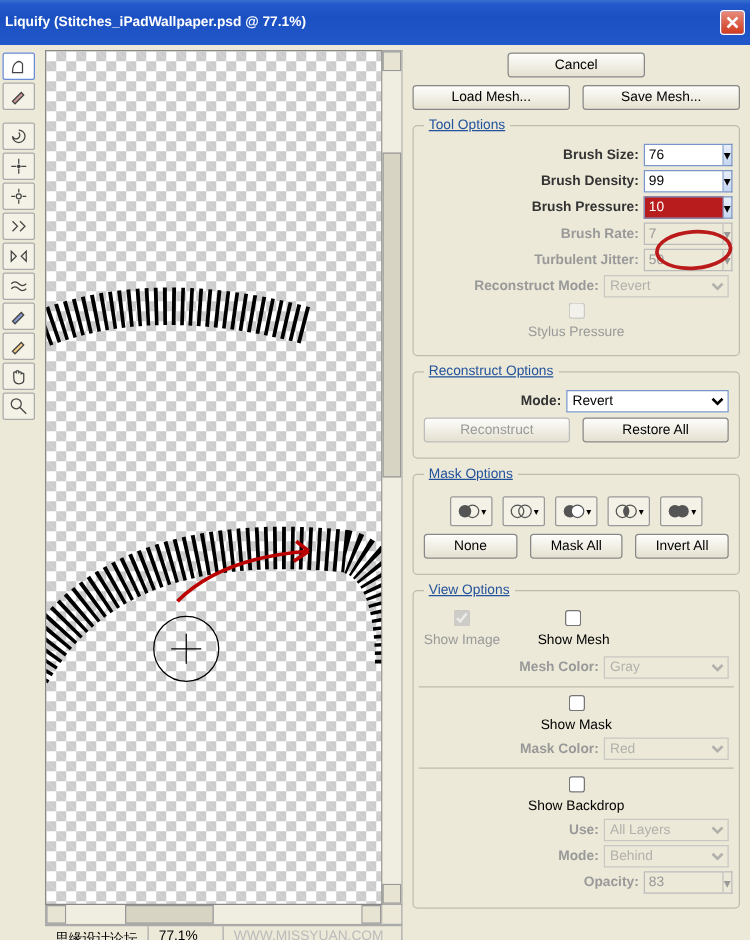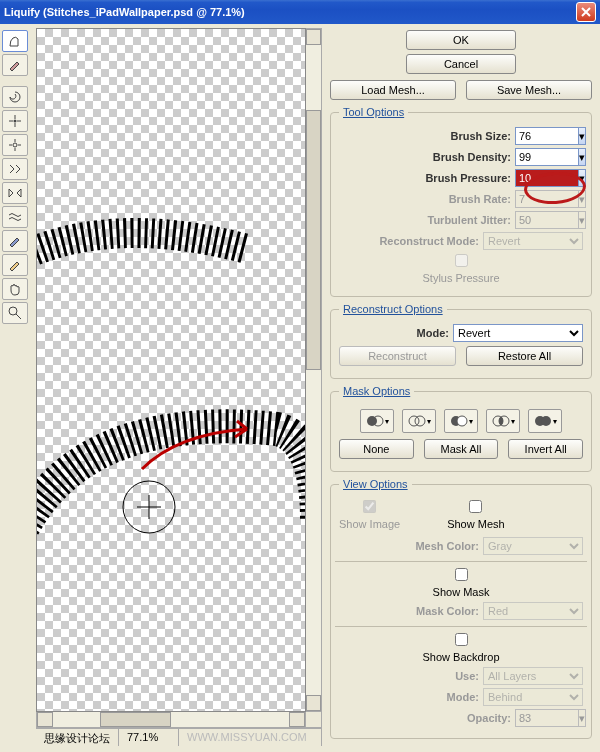--- a/index.html
+++ b/index.html
@@ -1,17 +1,17 @@
 <!DOCTYPE html>
 <html><head>
 <meta charset="utf-8">
 <style>
 * { box-sizing: border-box; margin: 0; padding: 0; font-family: Tahoma, Arial, sans-serif; font-size: 11px; }
 body { background: #ece9d8; width: 600px; height: 752px; overflow: hidden; }
-.titlebar { height: 24px; background: linear-gradient(#3a6fd0,#2158c9 10%,#1b50c3 40%,#2158c9); display: flex; align-items: center; padding: 0 4px; color: #fff; font-weight: bold; }
+.titlebar { height: 36px; background: linear-gradient(#3a6fd0,#2158c9 10%,#1b50c3 40%,#2158c9); display: flex; align-items: center; padding: 0 4px; color: #fff; font-weight: bold; }
 .titlebar .close { margin-left: auto; width: 20px; height: 20px; background: linear-gradient(#e98b7c,#cf3a1e); border: 1px solid #fff; border-radius: 3px; display: flex; align-items: center; justify-content: center; }
 .content { display: flex; height: 726px; }
 .toolcol { width: 32px; padding: 6px 2px; display: flex; flex-direction: column; gap: 2px; }
 .tbtn { width: 26px; height: 22px; border: 1px solid #aaa; background: #f4f2e6; display: flex; align-items: center; justify-content: center; border-radius: 2px; }
 .tbtn.sel { background: #fff; border-color: #6a8cd6; }
 .canvaswrap { flex: 1; display: flex; flex-direction: column; padding: 4px 0 4px 4px; }
 .canvas { flex: 1; border: 1px solid #888; background-image: linear-gradient(45deg,#ccc 25%,transparent 25%,transparent 75%,#ccc 75%),linear-gradient(45deg,#ccc 25%,#fff 25%,#fff 75%,#ccc 75%); background-size:16px 16px; background-position:0 0,8px 8px; position: relative; overflow: hidden; }
 .hscroll { height: 16px; background: #ece9d8; border: 1px solid #aaa; border-top: none; display: flex; }
 .hscroll .arrow { width: 16px; border: 1px solid #999; background: #e8e4d4; }
 .hscroll .track { flex: 1; background: #f0eee0; position: relative; }
@@ -172,21 +172,20 @@
     </div>
     <div class="status">
       <div>思缘设计论坛</div>
       <div>77.1%</div>
       <div style="flex:1;color:#bbb">WWW.MISSYUAN.COM</div>
     </div>
   </div>
 
   <div class="panel" style="position:relative">
     <div class="mainbtns">
-      <div class="btn">OK</div>
       <div class="btn">Cancel</div>
     </div>
     <div class="btnrow">
       <div class="btn">Load Mesh...</div>
       <div class="btn">Save Mesh...</div>
     </div>
 
     <fieldset>
       <legend>Tool Options</legend>
       <div class="fr">
@@ -288,21 +287,21 @@
       </div>
       <div class="btnrow">
         <div class="btn">None</div>
         <div class="btn">Mask All</div>
         <div class="btn">Invert All</div>
       </div>
     </fieldset>
 
     <fieldset>
       <legend>View Options</legend>
-      <div style="display:flex;gap:47px">
+      <div style="display:flex;gap:30px">
         <div class="chk disabled">
             <input type="checkbox" checked="" disabled="" style="">
             <span>Show Image</span>
           </div>
         <div class="chk">
             <input type="checkbox" style="">
             <span>Show Mesh</span>
           </div>
       </div>
       <div class="fr disabled">

